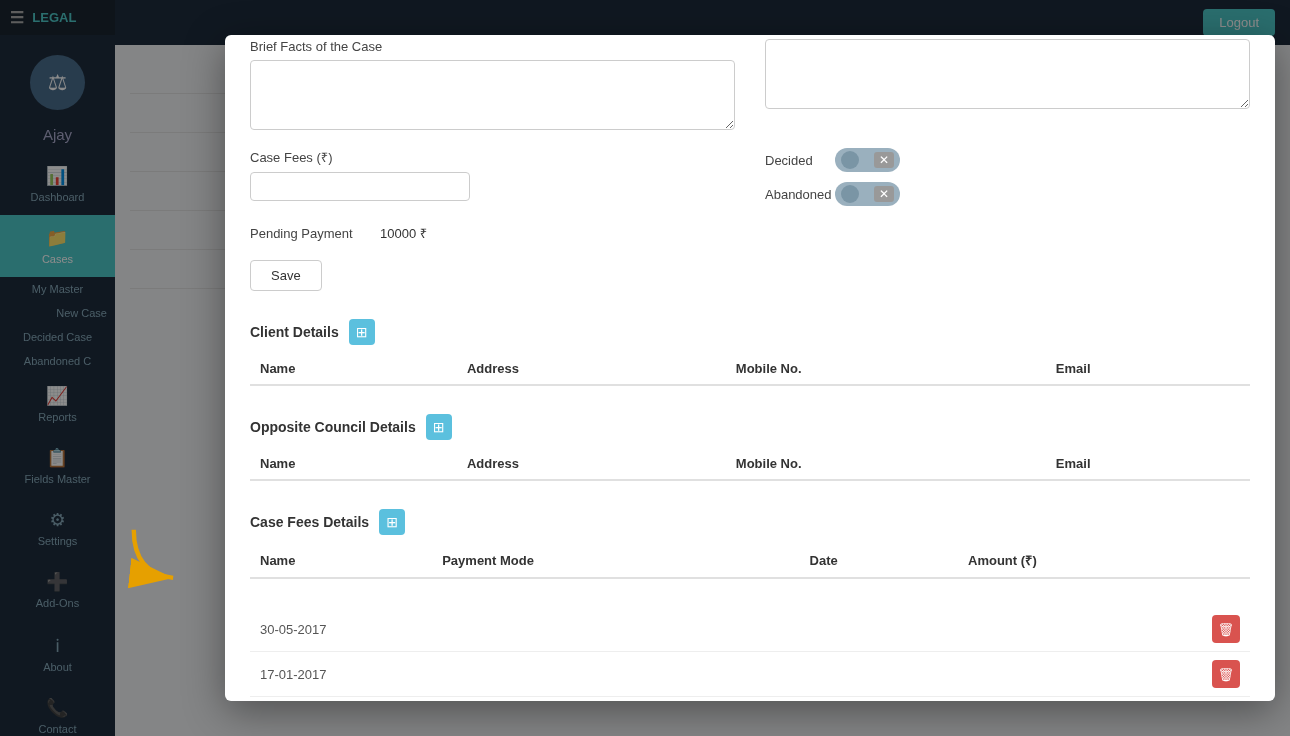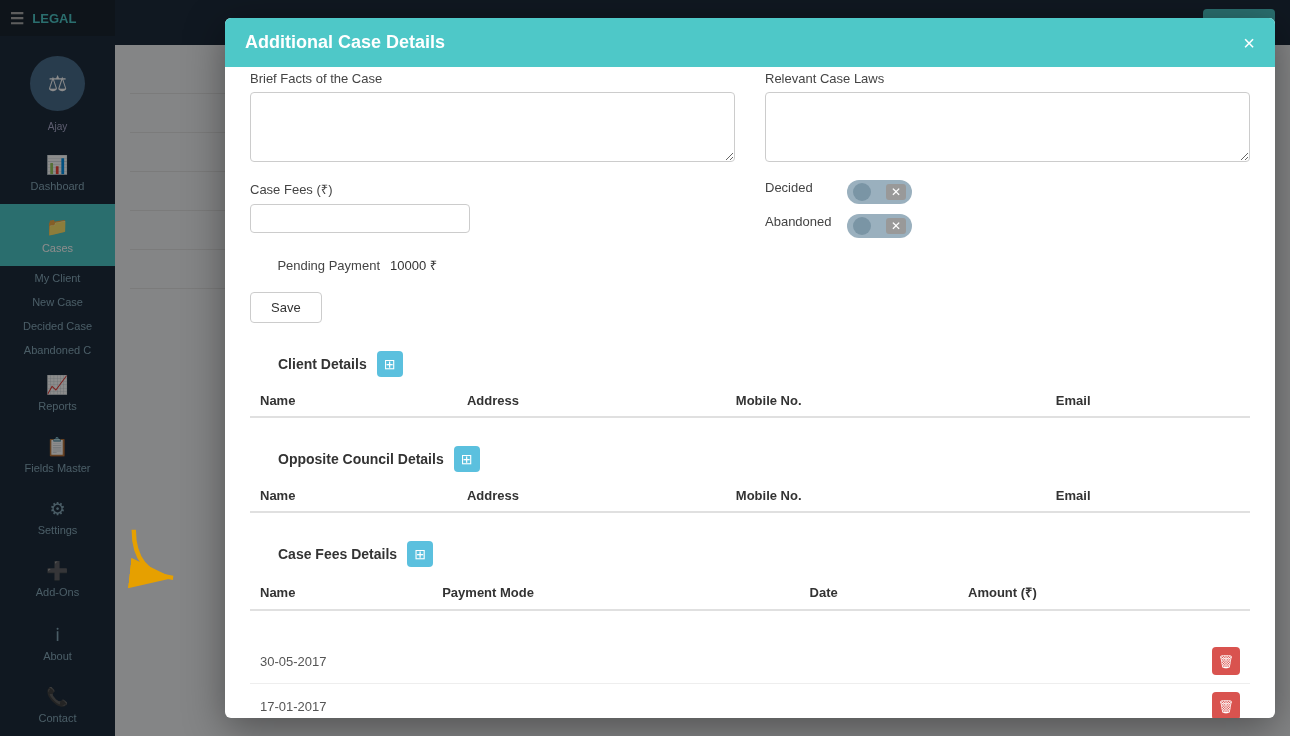--- a/index.html
+++ b/index.html
@@ -16,21 +16,21 @@
       color: #fff; font-size: 13px; font-weight: bold; height: 45px;
     }
     .hamburger { color: #aaa; font-size: 16px; cursor: pointer; }
     .brand-text { color: #4ec8c8; font-size: 13px; font-weight: bold; }
 
     .avatar-area { padding: 20px 0 10px; display: flex; flex-direction: column; align-items: center; }
     .avatar-circle {
       width: 55px; height: 55px; border-radius: 50%; background: #4a6d8c;
       display: flex; align-items: center; justify-content: center; color: #fff; font-size: 22px;
     }
-    .avatar-name { color: #aac; font-size: 10px; margin-top: 10px; }
+    .avatar-name { color: #aac; font-size: 15px; margin-top: 16px; }
 
     .nav-item {
       width: 100%; padding: 12px 8px; display: flex; flex-direction: column; align-items: center;
       color: #8ab; font-size: 11px; gap: 4px; cursor: pointer; transition: background 0.2s;
     }
     .nav-item.active { background: #4ec8c8; color: #fff; }
     .nav-icon { font-size: 18px; }
 
     
     .main-area {
@@ -85,50 +85,50 @@
     .form-label { font-size: 13px; color: #444; font-weight: 500; }
     .form-control {
       border: 1px solid #ccc; border-radius: 4px; padding: 6px 10px;
       font-size: 13px; color: #333; outline: none;
       background: #fff;
     }
     textarea.form-control { resize: vertical; min-height: 70px; }
 
     
     .toggle-row { display: flex; flex-direction: column; gap: 10px; flex: 1; }
-    .toggle-item { display: flex; align-items: flex-start; gap: 12px; }
+    .toggle-item { display: flex; align-items: center; }
     .toggle-label { font-size: 13px; color: #444; font-weight: 500; min-width: 70px; }
     .toggle-switch {
       display: inline-flex; align-items: center;
       background: #aaa; border-radius: 12px; padding: 3px 6px;
       gap: 4px; min-width: 65px;
     }
     .toggle-knob {
       width: 18px; height: 18px; border-radius: 50%; background: #888;
     }
     .toggle-x {
       color: #fff; font-size: 12px; margin-left: auto;
       background: #999; border: none; border-radius: 3px; padding: 1px 5px; cursor: pointer;
     }
 
-    .pending-row { display: flex; align-items: center; gap: 10px; margin-bottom: 18px; text-align: right; }
+    .pending-row { display: flex; align-items: center; margin-bottom: 18px; }
     .pending-label { font-size: 13px; color: #444; font-weight: 500; min-width: 130px; }
     .pending-value { font-size: 13px; color: #333; }
 
     .save-btn {
       background: #fff; border: 1px solid #ccc; border-radius: 4px;
       padding: 7px 20px; font-size: 13px; cursor: pointer; color: #333;
       margin-bottom: 20px;
     }
 
     
     .section-header {
       display: flex; align-items: center; gap: 10px; margin-bottom: 8px; margin-top: 8px;
     }
-    .section-title { font-size: 14px; color: #333; font-weight: 600; margin-left: 28px; }
+    .section-title { font-size: 14px; color: #333; font-weight: 600; }
     .add-btn-icon {
       width: 26px; height: 26px; background: #5bc0de; border: none; border-radius: 4px;
       color: #fff; font-size: 14px; cursor: pointer; display: flex; align-items: center; justify-content: center;
     }
 
     
     .section-table { width: 100%; border-collapse: collapse; margin-bottom: 28px; }
     .section-table th {
       text-align: left; padding: 8px 10px; font-size: 13px; color: #333;
       border-bottom: 2px solid #e0e0e0; font-weight: 600;
@@ -175,23 +175,23 @@
 
   <div class="nav-item">
     <span class="nav-icon">📊</span>
     <span>Dashboard</span>
   </div>
   <div class="nav-item active">
     <span class="nav-icon">📁</span>
     <span>Cases</span>
   </div>
   <div class="nav-item" style="padding: 6px 8px; font-size:11px;">
-    <span>My Client</span>
-  </div>
-  <div class="nav-item" style="padding: 6px 8px; font-size:11px;">
+    <span>My Master</span>
+  </div>
+  <div class="nav-item" style="padding: 6px 8px; font-size:11px;align-items:flex-end;">
     <span>New Case</span>
   </div>
   <div class="nav-item" style="padding: 6px 0; font-size:11px;text-align:center;">
     <span>Decided Case</span>
   </div>
   <div class="nav-item" style="padding: 6px 0; font-size:11px;">
     <span>Abandoned C</span>
   </div>
   <div class="nav-item">
     <span class="nav-icon">📈</span>
@@ -254,34 +254,29 @@
       <button class="action-btn btn-green">✓</button>
       <button class="action-btn btn-blue">✎</button>
       <button class="action-btn btn-red">🗑</button>
     </div>
   </div>
 </div>
 
 <div class="overlay"></div>
 
 <div class="modal">
-  <div class="modal-header">
-    <span class="modal-title">Additional Case Details</span>
-    <button class="modal-close">×</button>
-  </div>
   <div class="modal-body">
 
     
     <div class="form-row">
       <div class="form-group">
         <label class="form-label">Brief Facts of the Case</label>
         <textarea class="form-control" style=""></textarea>
       </div>
       <div class="form-group">
-        <label class="form-label">Relevant Case Laws</label>
         <textarea class="form-control" style=""></textarea>
       </div>
     </div>
 
     
     <div class="form-row">
       <div class="form-group">
         <label class="form-label">Case Fees (₹)</label>
         <input class="form-control" type="text" style="max-width: 220px;">
       </div>

